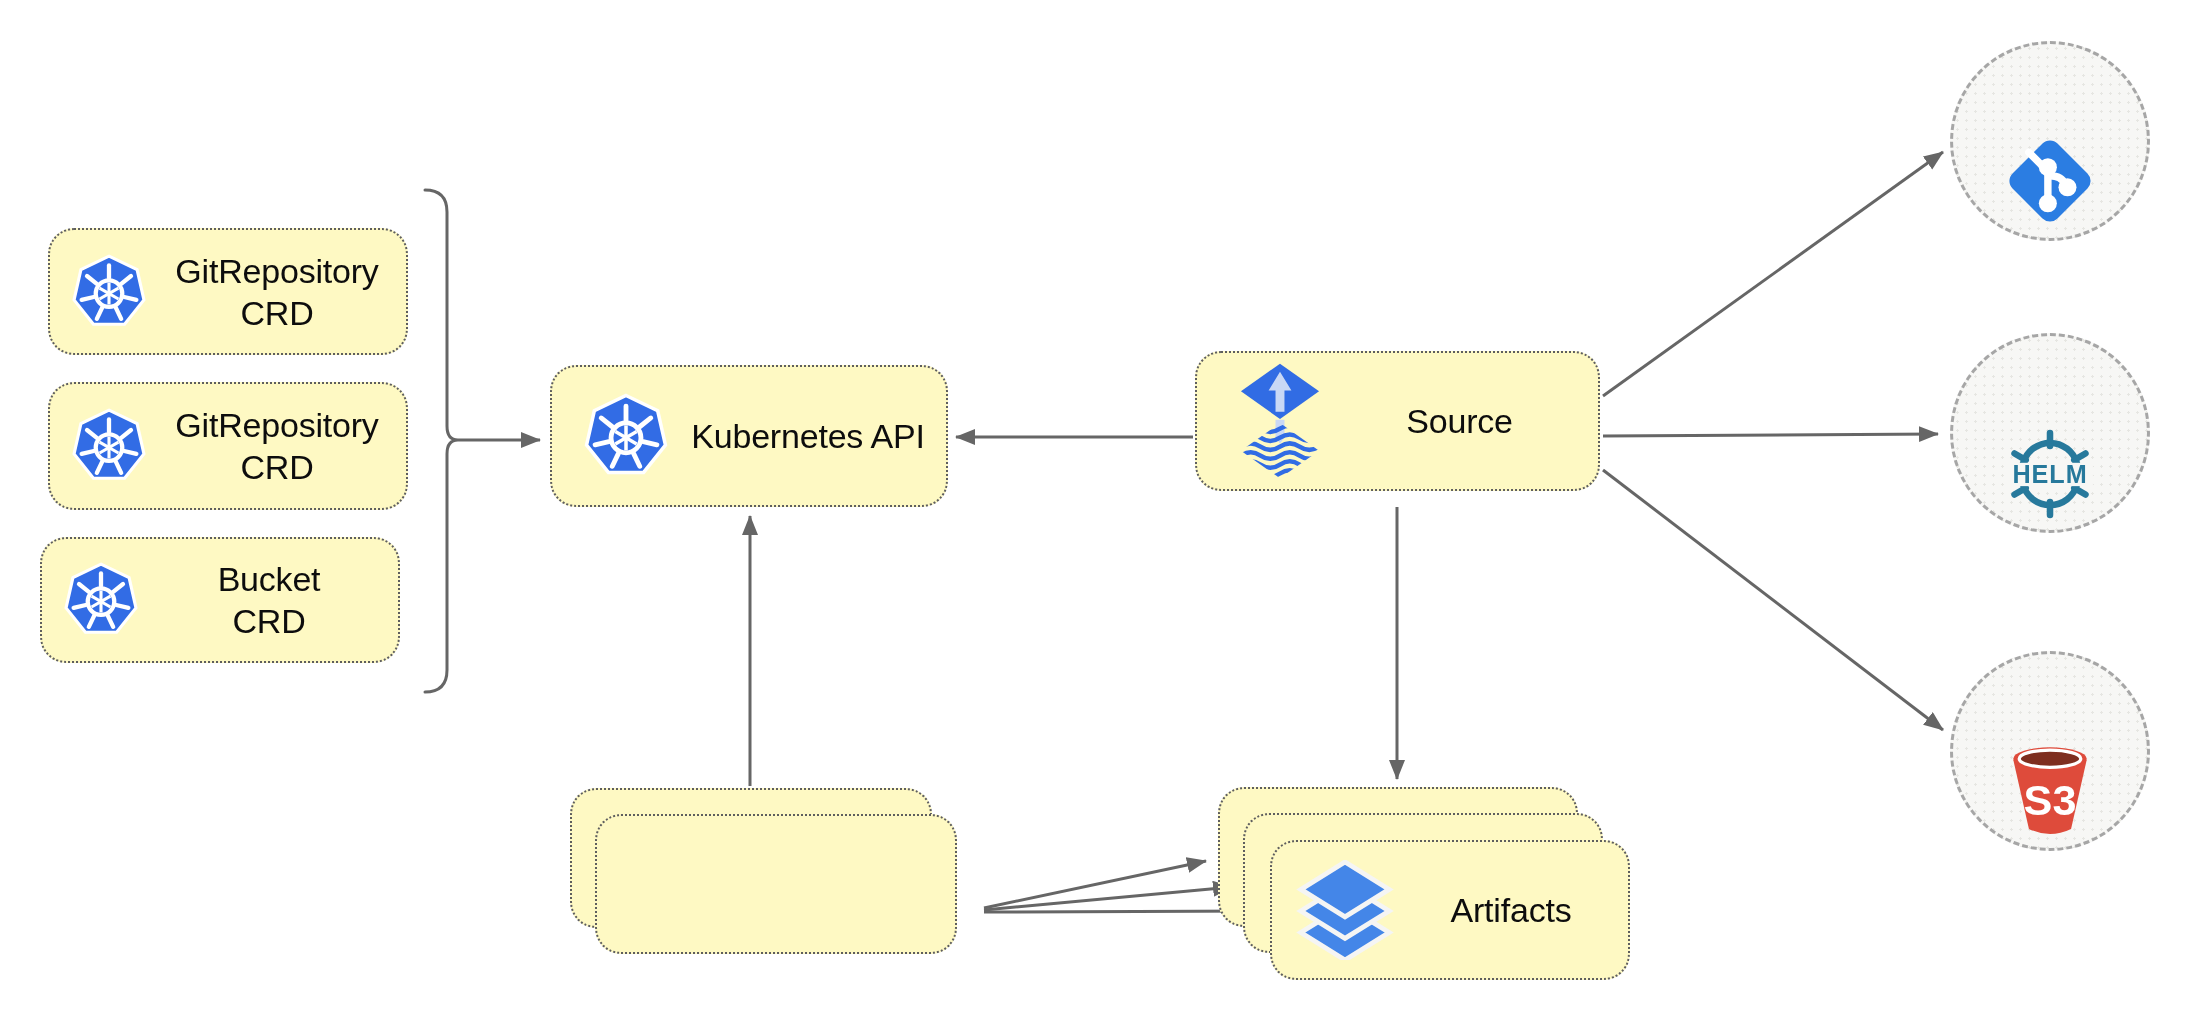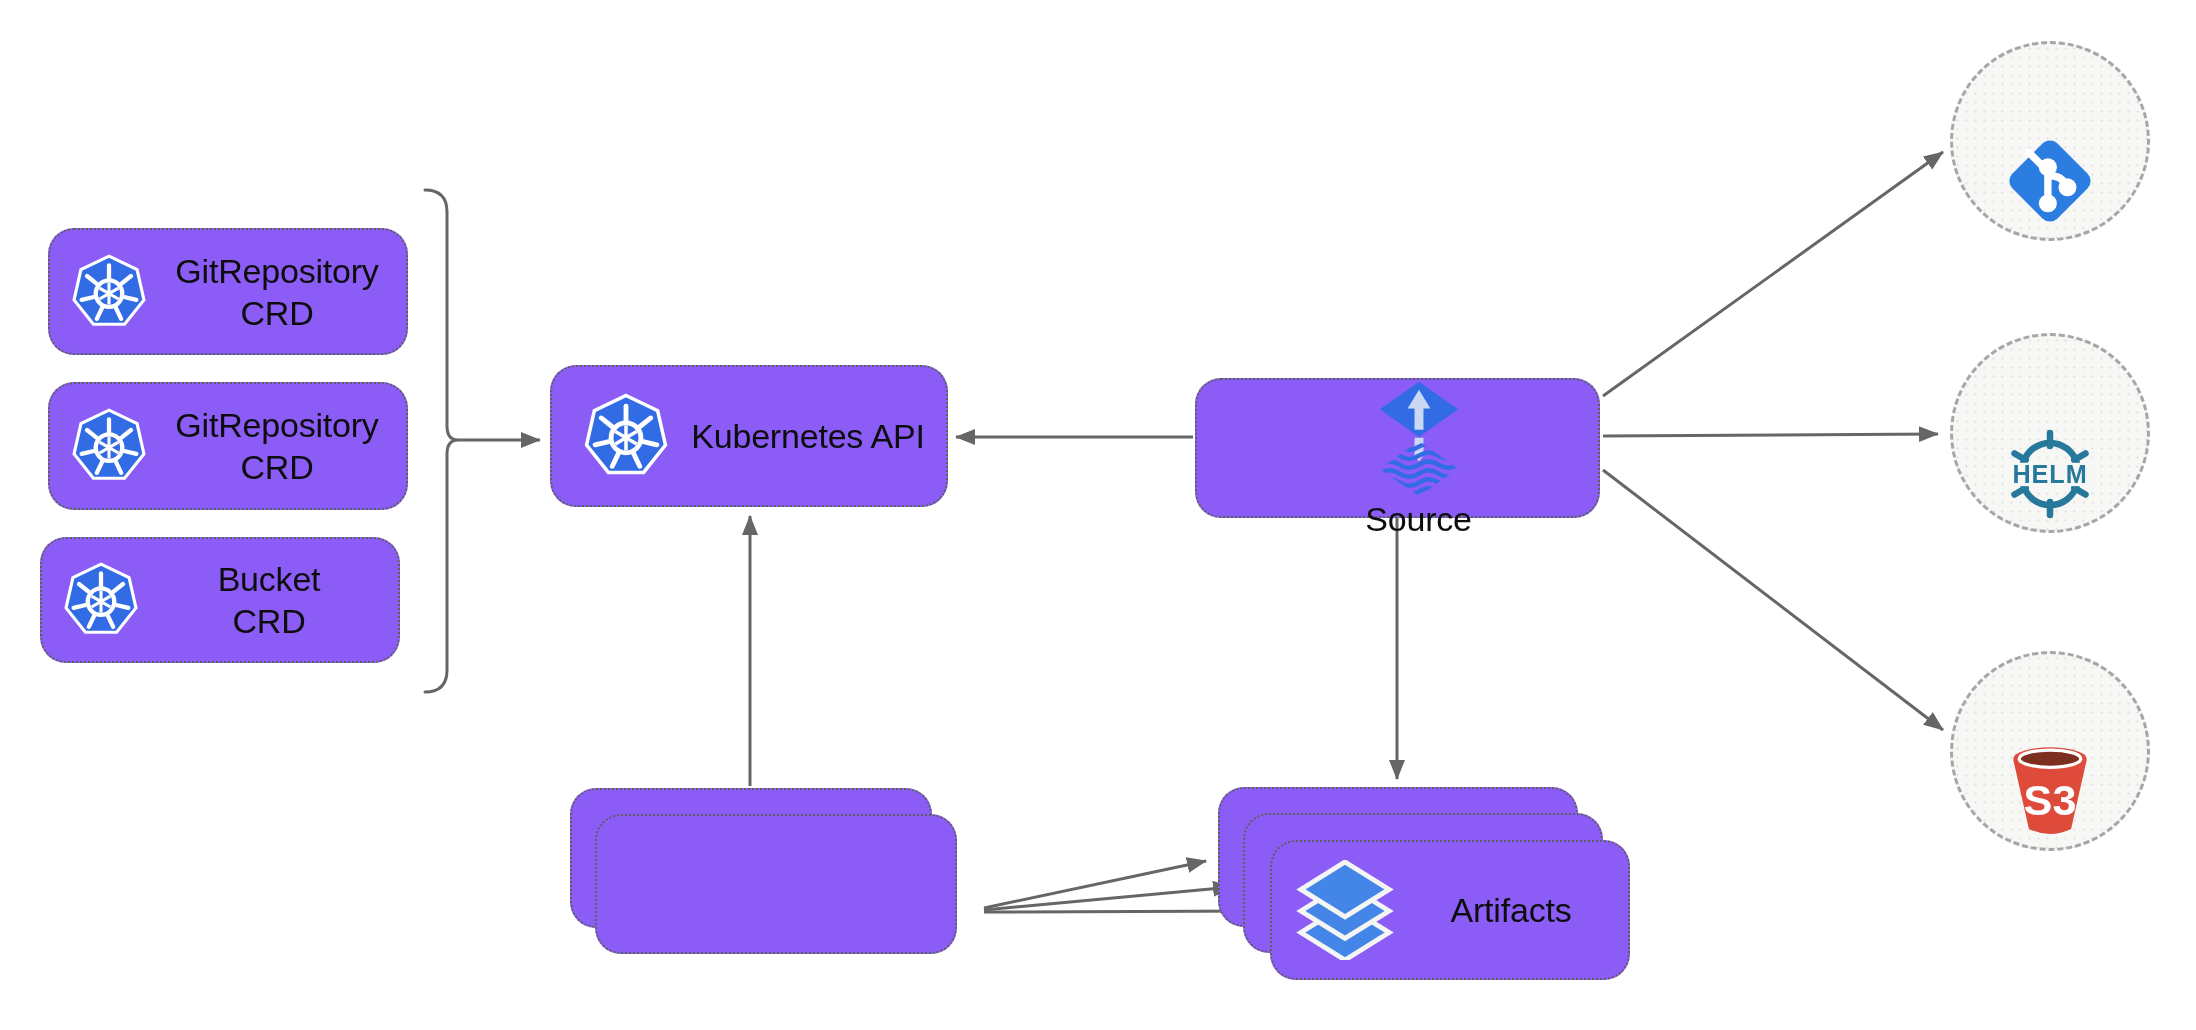--- a/index.html
+++ b/index.html
@@ -6,21 +6,21 @@
   .canvas{
     position:relative;
     width:2196px;height:1030px;
     background:#ffffff;
     font-family:"Liberation Sans","DejaVu Sans",sans-serif;
     overflow:hidden;
   }
   svg.edges{position:absolute;left:0;top:0;z-index:1;}
   .node{
     position:absolute;
-    background:#8b5cf6;
+    background:#fef9c3;
     border:2px dotted #5e5e5e;
     border-radius:26px;
     box-sizing:border-box;
     display:flex;align-items:center;
     z-index:4;
   }
   .node.ghost{z-index:2;}
   .node.ghost2{z-index:3;}
   .node .icon-wrap{flex:0 0 auto;display:flex;align-items:center;justify-content:center;}
   .node .label{
@@ -169,21 +169,21 @@
           <line x1="37.9" y1="45" x2="62.1" y2="59"></line>
             <line x1="37.9" y1="59" x2="62.1" y2="45"></line>
           </g>
       </svg>
     </span>
     <div class="label">
       <span class="line">Kubernetes API</span>
     </div>
   </div>
 
-  <div class="node" style="left:1195px;top:378px;width:405px;height:140px;padding-left:42px;flex-direction:column;">
+  <div class="node" style="left:1195px;top:351px;width:405px;height:140px;padding-left:42px;">
     <span class="icon-wrap">
       <svg width="82" height="118" viewBox="0 0 100 145">
         <polygon points="50,2 98,36 50,70 2,36" fill="#316ce4"></polygon>
         <polygon points="50,12 64,35 55.5,35 55.5,61 44.5,61 44.5,35 36,35" fill="#c9d8f5"></polygon>
         <path d="M44.5,71 h11 v22 l-5.5,7 l-5.5,-7 z" fill="#c9d8f5"></path>
         <g clip-path="url(#flux-wave-clip)" stroke="#316ce4" stroke-width="5.5" fill="none" stroke-linecap="round">
           <path d="M2,82 q12,-8 24,0 t24,0 t24,0 t24,0"></path>
           <path d="M2,93 q12,-8 24,0 t24,0 t24,0 t24,0"></path>
           <path d="M2,104 q12,-8 24,0 t24,0 t24,0 t24,0"></path>
           <path d="M2,115 q12,-8 24,0 t24,0 t24,0 t24,0"></path>

